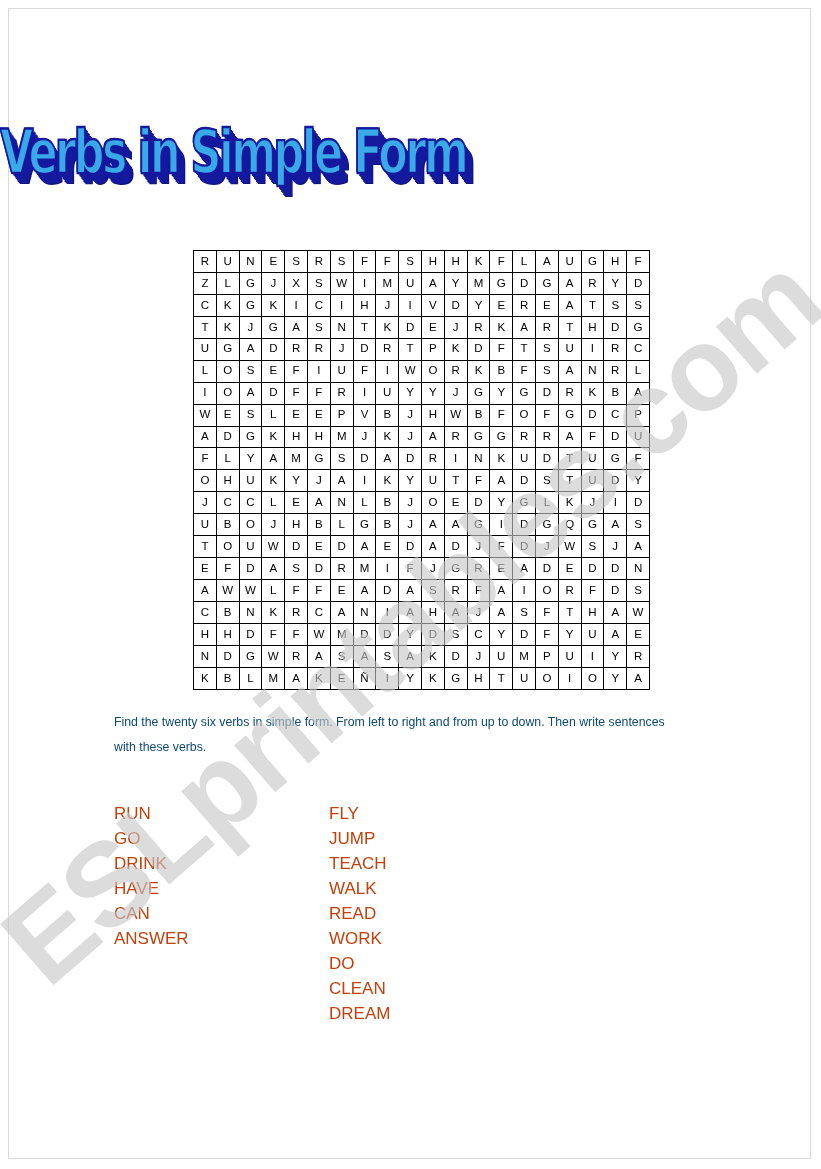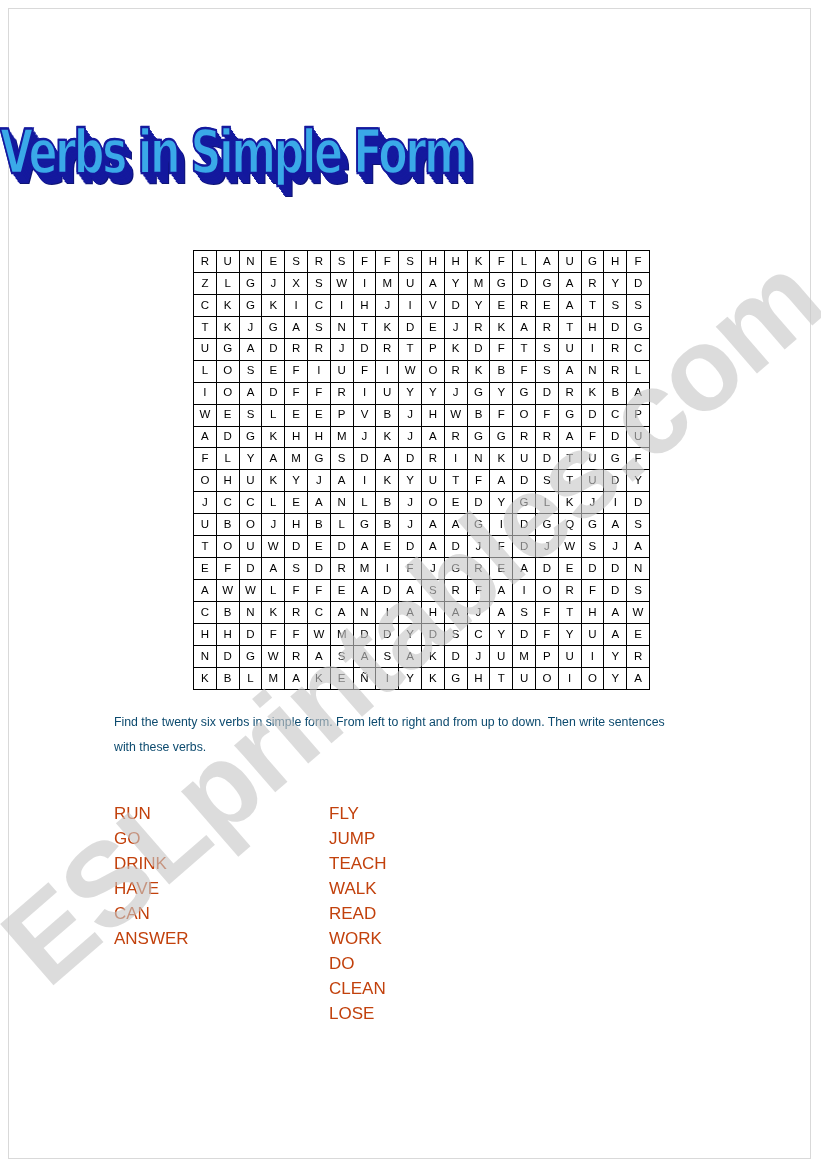--- a/index.html
+++ b/index.html
@@ -621,17 +621,17 @@
       </div>
       <div class="wl-col">
         <div class="wl-item">FLY</div>
         <div class="wl-item">JUMP</div>
         <div class="wl-item">TEACH</div>
         <div class="wl-item">WALK</div>
         <div class="wl-item">READ</div>
         <div class="wl-item">WORK</div>
         <div class="wl-item">DO</div>
         <div class="wl-item">CLEAN</div>
-        <div class="wl-item">LOSE</div>
+        <div class="wl-item">DREAM</div>
       </div>
     </div>
 
 </div>
 
 </body></html>

